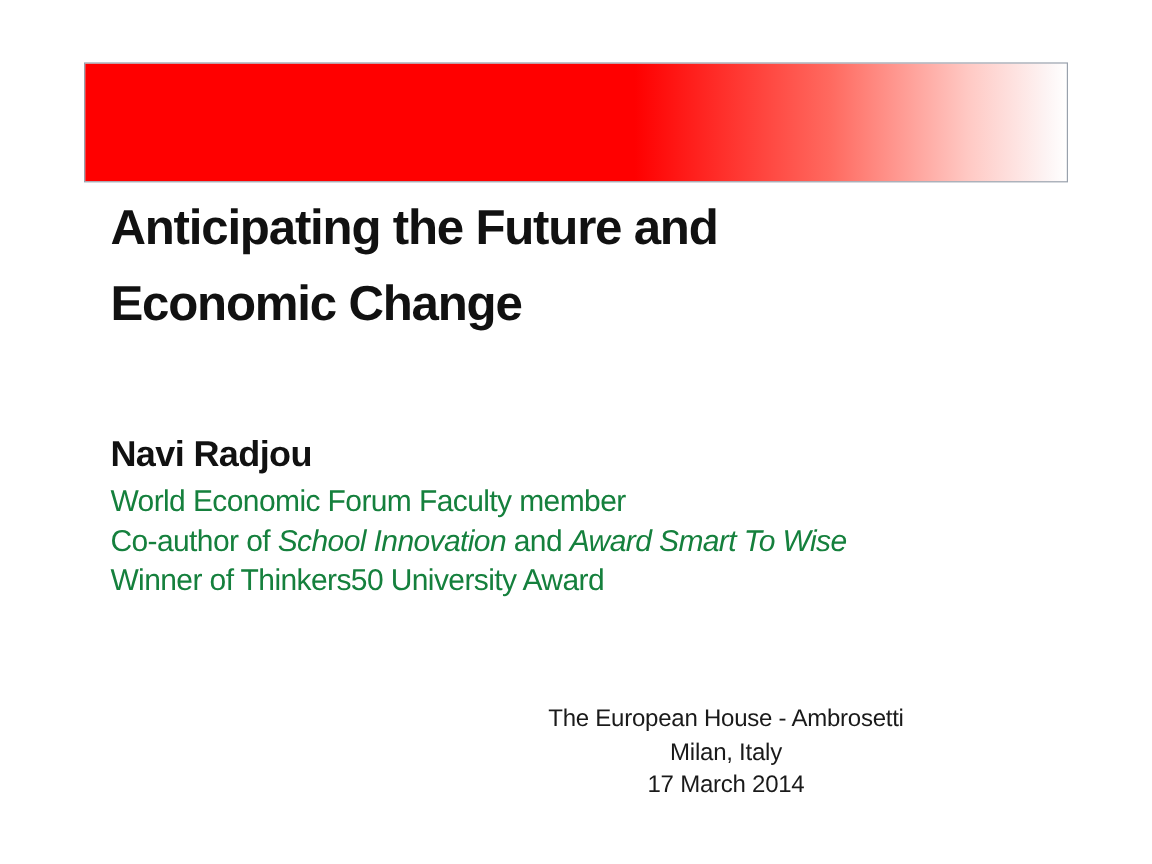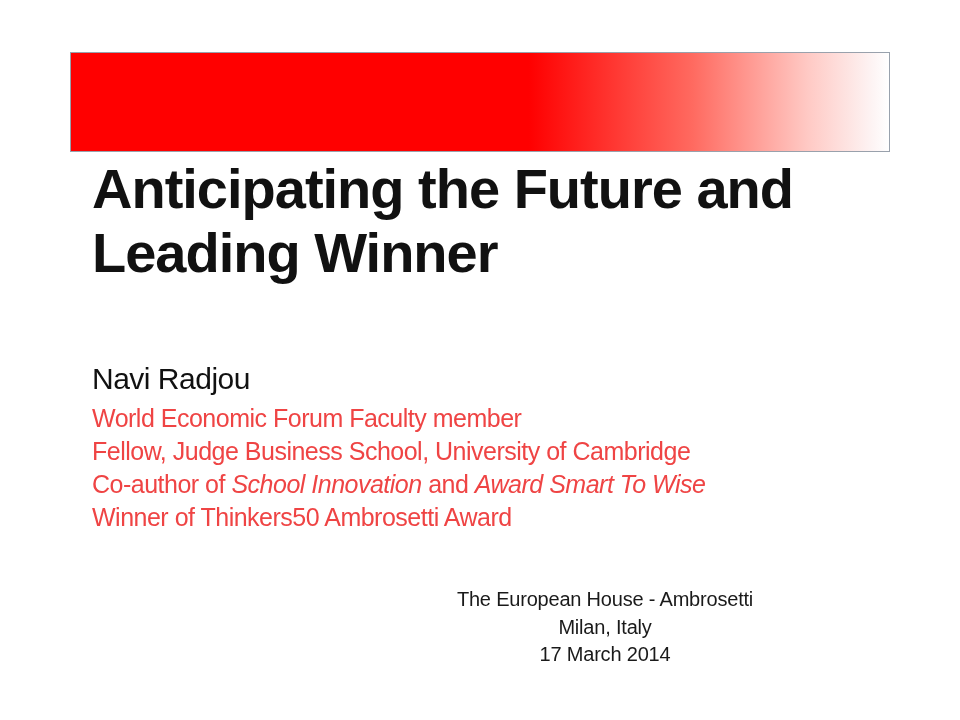--- a/index.html
+++ b/index.html
@@ -22,45 +22,45 @@
     background: linear-gradient(to right,
       #ff0000 0%, #ff0000 56%,
       #ff6a60 76%, #ffc9c4 90%,
       #fdf4f4 98%, #ffffff 100%);
     border: 1px solid #99a1ac;
   }
   .title {
     position: absolute;
     left: 92px; top: 157px;
     width: 800px;
-    font-size: 56px;
+    font-size: 41px;
     font-weight: bold;
     line-height: 64px;
     letter-spacing: -1px;
     color: #111111;
   }
   .title .line { display: block; }
   .author {
     position: absolute;
     left: 92px; top: 360px;
     width: 740px;
   }
   .author-name {
     font-size: 30px;
-    font-weight: normal;
+    font-weight: bold;
     line-height: 38px;
     letter-spacing: -0.5px;
     color: #111111;
     margin-bottom: 4px;
   }
   .author-line {
     font-size: 25px;
     line-height: 33px;
     letter-spacing: -0.5px;
-    color: #ef4444;
+    color: #15803d;
   }
   .author-line .book { font-style: italic; }
   .footer {
     position: absolute;
     left: 245px; top: 586px;
     width: 720px;
     text-align: center;
     font-size: 20px;
     line-height: 27.5px;
     letter-spacing: -0.2px;
@@ -70,31 +70,30 @@
 </style>
 </head>
 <body>
 
 <div class="slide">
 
   <div class="banner"></div>
 
   <h1 class="title">
     <span class="line">Anticipating the Future and</span>
-    <span class="line">Leading Winner</span>
+    <span class="line">Economic Change</span>
   </h1>
 
   <div class="author">
     <div class="author-name">Navi Radjou</div>
     <div class="author-line">World Economic Forum Faculty member</div>
-    <div class="author-line">Fellow, Judge Business School, University of Cambridge</div>
     <div class="author-line">
       <span>Co-author of </span><span class="book">School Innovation</span><span> and </span><span class="book">Award Smart To Wise</span>
     </div>
-    <div class="author-line">Winner of Thinkers50 Ambrosetti Award</div>
+    <div class="author-line">Winner of Thinkers50 University Award</div>
   </div>
 
   <div class="footer">
     <span class="footer-line">The European House - Ambrosetti</span>
     <span class="footer-line">Milan, Italy</span>
     <span class="footer-line">17 March 2014</span>
   </div>
 
 </div>
 

